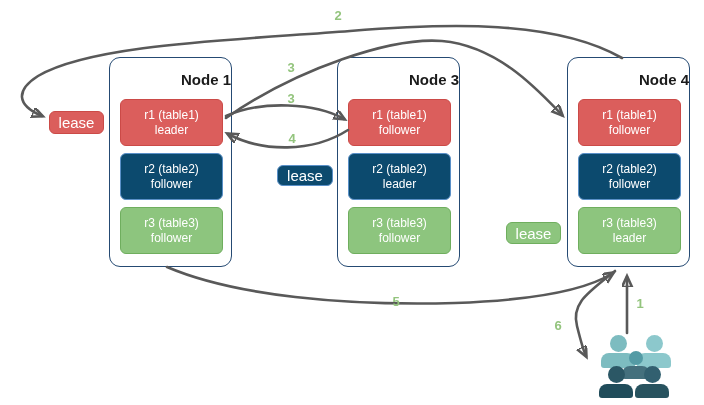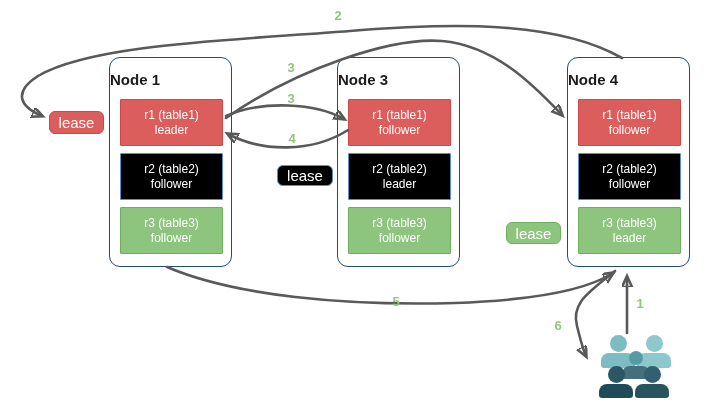--- a/index.html
+++ b/index.html
@@ -7,32 +7,32 @@
     position:relative; width:704px; height:405px; background:#ffffff;
     font-family:"Liberation Sans", sans-serif; overflow:hidden;
   }
   
   .node {
     position:absolute; top:57px; width:123px; height:210px;
     background:#ffffff; border:1.5px solid #254a73; border-radius:11px;
     box-sizing:border-box; z-index:2;
   }
   .node-title {
-    margin:12px 0 9px; text-align:left; font-size:15px; font-weight:bold;
+    margin:12px 0 9px; text-align:right; font-size:15px; font-weight:bold;
     color:#1b1b1b; line-height:20px;
   }
   .replica {
-    margin:7px 8px 0 10px; height:47px; border-radius:1px;
+    margin:7px 8px 0 10px; height:47px; border-radius:6px;
     display:flex; flex-direction:column; align-items:center; justify-content:center;
     color:#ffffff; font-size:12px; line-height:15px; text-align:center;
     box-sizing:border-box;
   }
   .replica:first-of-type { margin-top:0; height:48px; }
   .box-red   { background:#db5e5c; border:1.5px solid #cb4a47; }
-  .box-blue  { background:#000000; border:1.5px solid #5a90c8;text-align:center; }
+  .box-blue  { background:#0c4a6e; border:1.5px solid #5a90c8;text-align:center; }
   .box-green { background:#8dc57e; border:1.5px solid #6fae5e; }
   
   .lease {
     position:absolute; display:flex; align-items:center; justify-content:center;
     color:#ffffff; font-size:15px; border-radius:6px; box-sizing:border-box; z-index:2;
   }
   .lease-red   { left:49px;  top:111px; width:55px; height:23px; }
   .lease-blue  { left:277px; top:165px; width:56px; height:21px; }
   .lease-green { left:506px; top:222px; width:55px; height:22px; }
   

